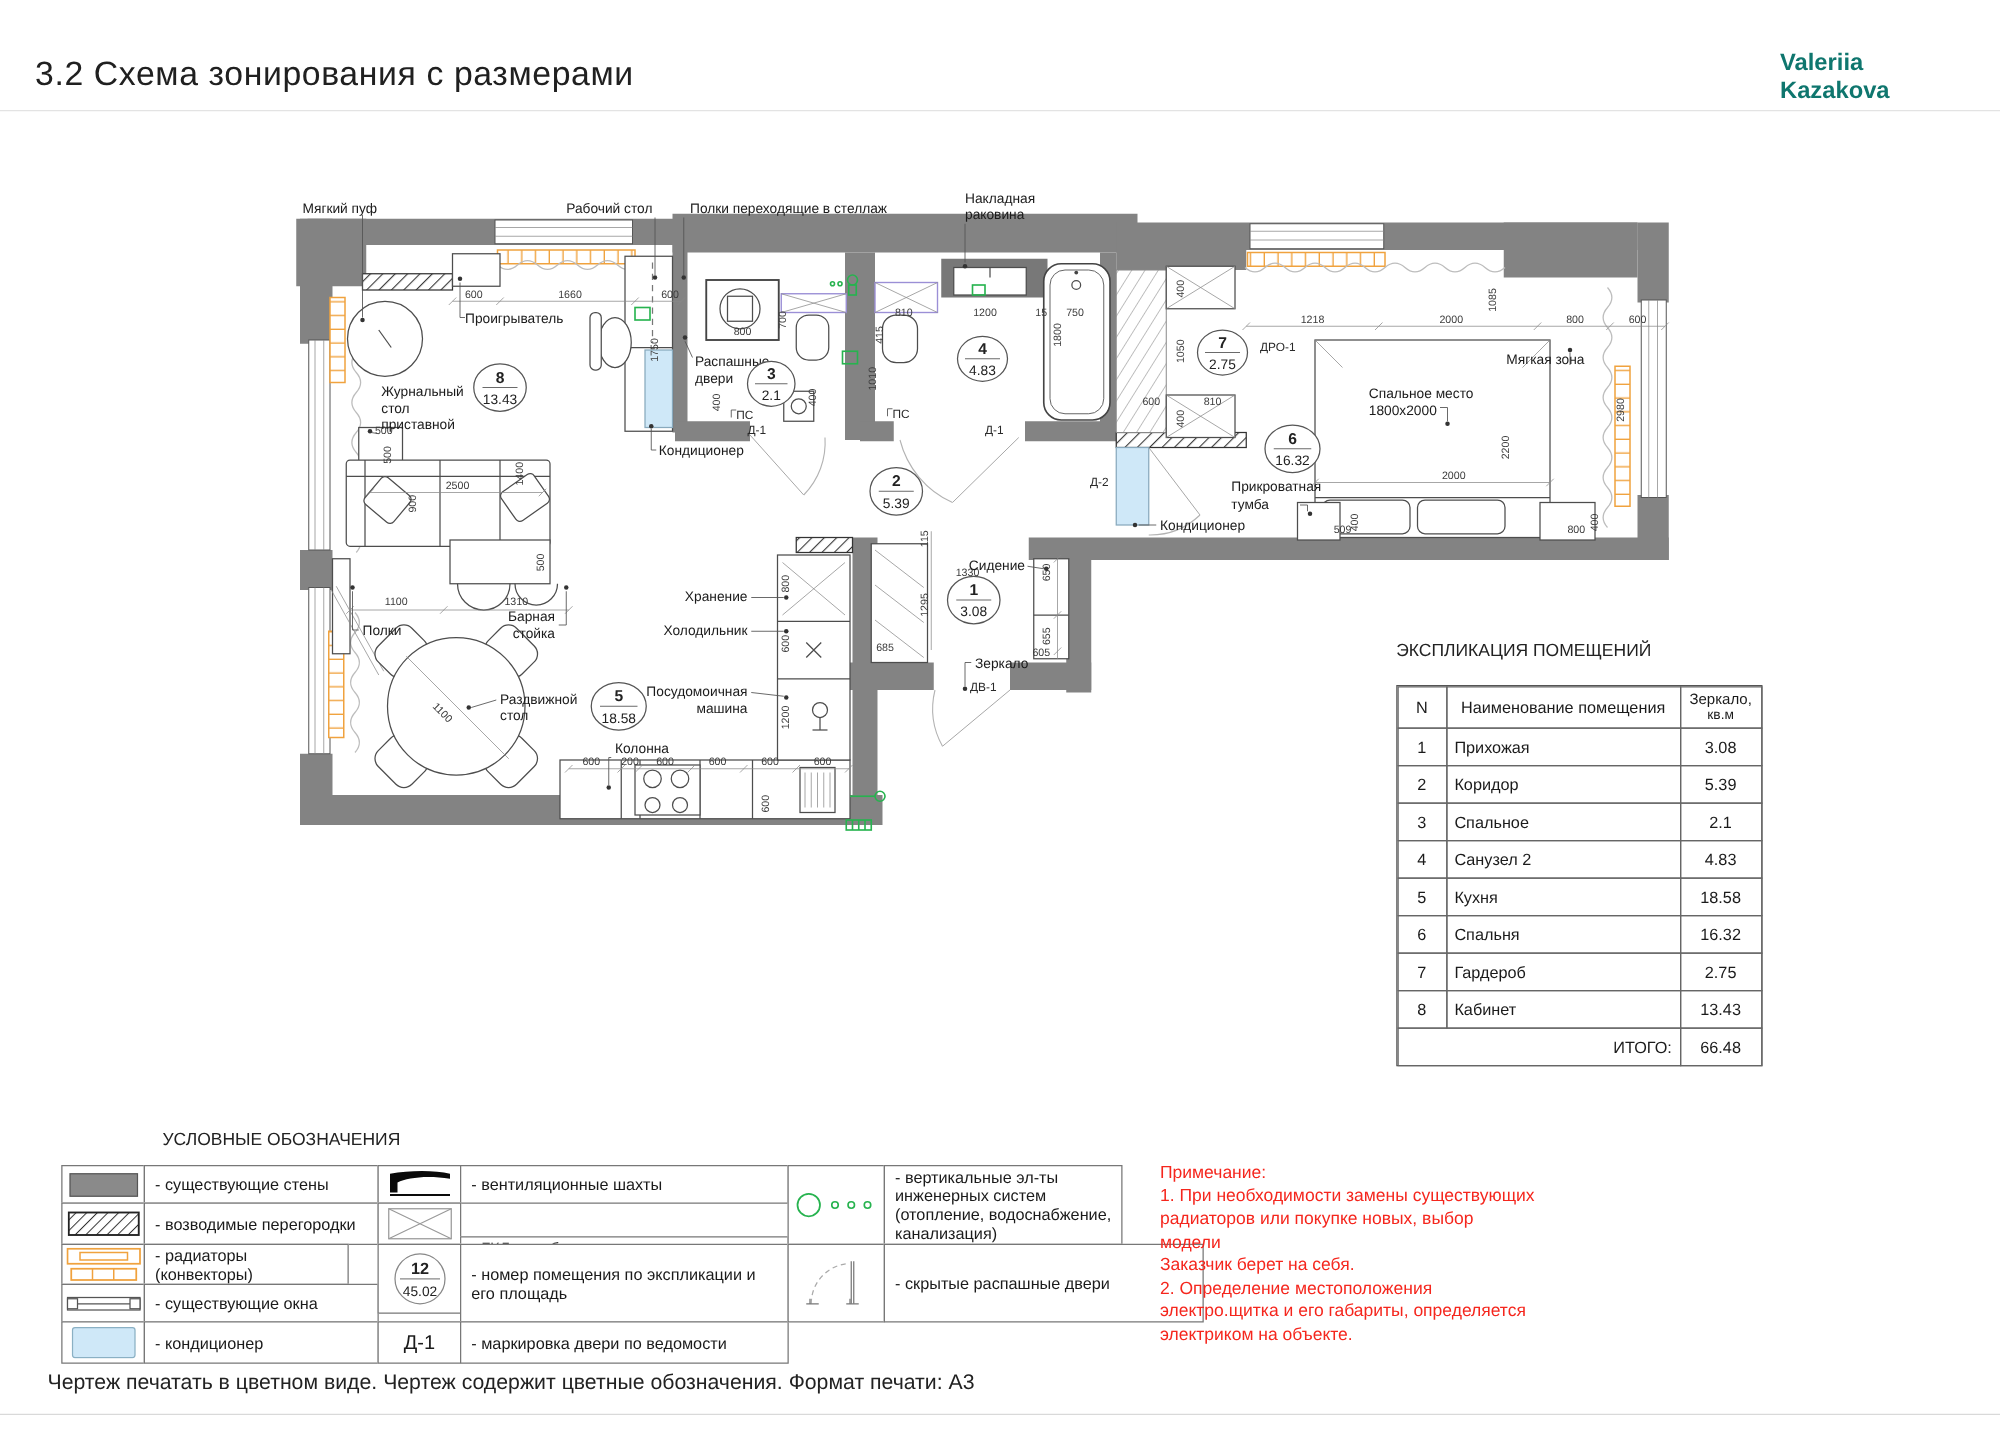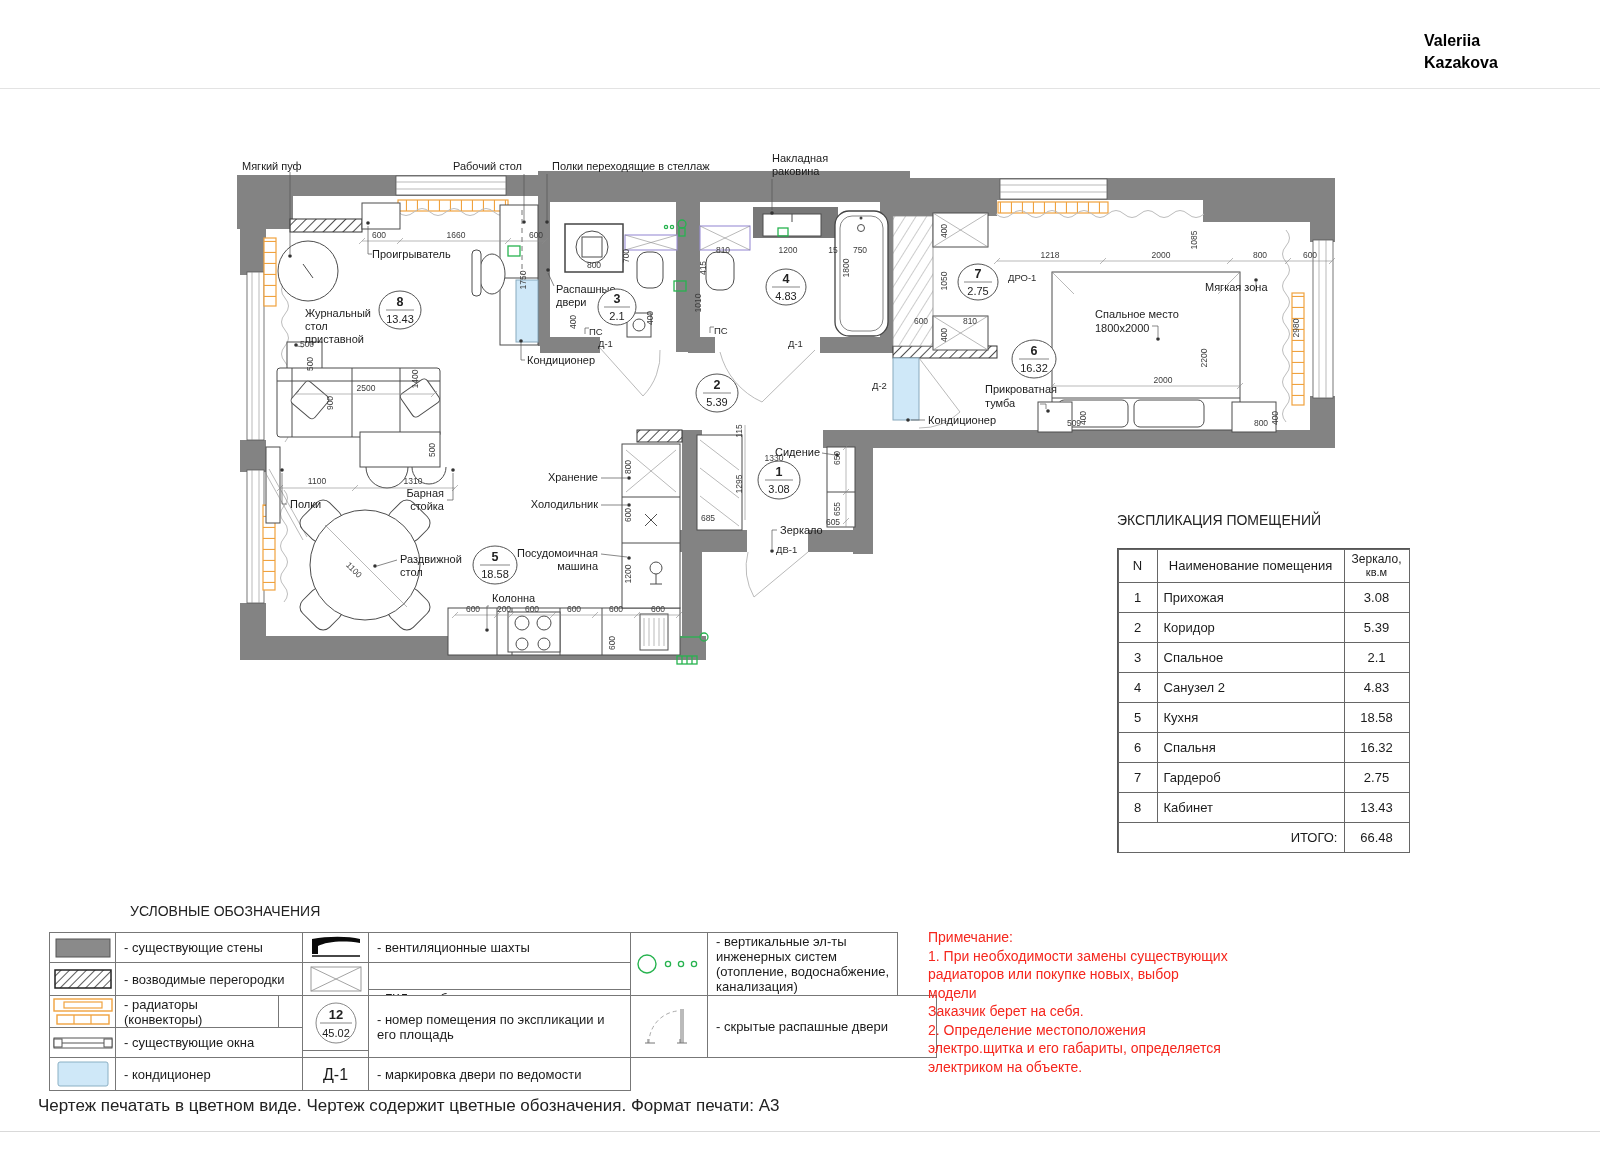--- a/index.html
+++ b/index.html
@@ -1,20 +1,20 @@
 <!DOCTYPE html>
 <html><head>
 <meta charset="utf-8">
 <style>
   html,body{margin:0;padding:0;background:#fff;}
   .page{position:relative;width:1600px;height:1158px;background:#fff;overflow:hidden;
         font-family:"Liberation Sans",sans-serif;color:#1b1b1b;}
   .abs{position:absolute;}
   .page-title{left:28px;top:44px;font-size:27px;letter-spacing:.5px;color:#202020;}
-  .author{left:1424px;top:30px;font-size:16px;font-weight:bold;line-height:22px;color:#000000;}
+  .author{left:1424px;top:40px;font-size:19px;font-weight:bold;line-height:22px;color:#0f766e;}
   .hline{height:1px;background:#e3e3e3;left:0;width:1600px;}
   
   .exp-title{left:1117px;top:512px;width:293px;text-align:left;font-size:14px;color:#222;}
   .exp{left:1117px;top:548px;width:293px;border:1px solid #555;box-sizing:border-box;font-size:13px;}
   .exp-row{display:grid;grid-template-columns:39px 187px 65px;}
   .exp-cell{border:1px solid #666;margin:-0.5px;display:flex;align-items:center;box-sizing:border-box;
             padding:2px 6px;min-height:31px;}
   .exp-head .exp-cell{min-height:34px;justify-content:center;text-align:center;padding:2px 2px;line-height:13px;}
   .cc{justify-content:center;text-align:center;}
   .rr{justify-content:flex-end;text-align:right;}
@@ -44,20 +44,21 @@
   .pur{stroke:#9b8fd6;stroke-width:1.1;fill:#fff;}
   .orr{stroke:#f0a23e;stroke-width:1.2;}
   .curt{stroke:#bdbdbd;stroke-width:1;fill:none;}
   .badge{fill:#fff;stroke:#555;stroke-width:1;}
 </style>
 </head>
 <body>
 
 <div class="page">
 
+  <div class="abs page-title">3.2 Схема зонирования с размерами</div>
   <div class="abs author">
     <div>Valeriia</div>
     <div>Kazakova</div>
   </div>
   <div class="abs hline" style="top:88px;"></div>
 
   <svg class="abs" style="left:0;top:0;" width="1600" height="1158" viewBox="0 0 1600 1158">
     <defs>
       <pattern id="hatch" patternUnits="userSpaceOnUse" width="7" height="7" patternTransform="rotate(45)">
         <rect width="7" height="7" fill="#fff"></rect>
@@ -628,21 +629,21 @@
   </div>
   <div class="leg-cell" style="left:707px;top:932px;width:191px;height:64px;">- вертикальные эл-ты инженерных систем (отопление, водоснабжение, канализация)</div>
   <div class="leg-cell leg-sym" style="left:630px;top:995px;width:78px;height:63px;">
     <svg width="56" height="48">
         <path d="M8,40 A32,32 0 0 1 36,8" fill="none" stroke="#aaa" stroke-dasharray="4 3"></path>
         <line x1="40" y1="6" x2="40" y2="40" stroke="#777"></line>
         <line x1="42" y1="6" x2="42" y2="40" stroke="#777"></line>
         <path d="M4,40 h10 M7,36 v4 M36,40 h10 M39,36 v4" stroke="#777" fill="none"></path>
       </svg>
   </div>
-  <div class="leg-cell" style="left:707px;top:995px;width:230px;height:63px;">- скрытые распашные двери</div>
+  <div class="leg-cell" style="left:707px;top:995px;width:256px;height:63px;">- скрытые распашные двери</div>
 
   <div class="abs note">
     <div>Примечание:</div>
     <div>1. При необходимости замены существующих</div>
     <div>радиаторов или покупке новых, выбор модели</div>
     <div>Заказчик берет на себя.</div>
     <div>2. Определение местоположения</div>
     <div>электро.щитка и его габариты, определяется</div>
     <div>электриком на объекте.</div>
   </div>

